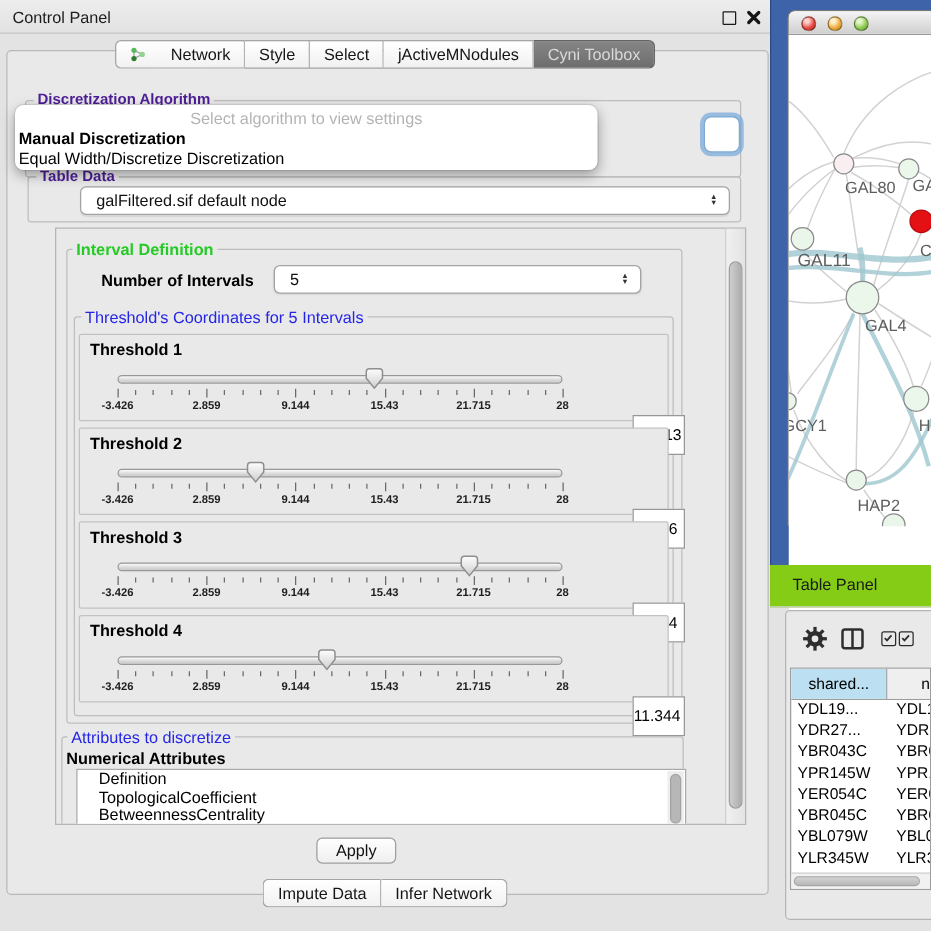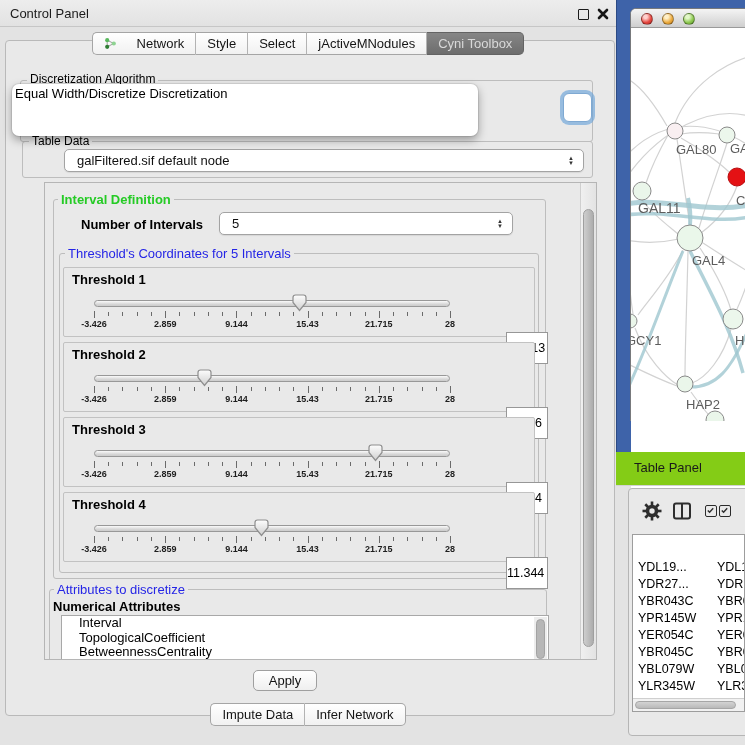--- a/index.html
+++ b/index.html
@@ -18,21 +18,21 @@
        background:linear-gradient(#ffffff,#f1f1f1);border-top:1px solid #a5a5a5;border-bottom:1px solid #a5a5a5;border-right:1px solid #b3b3b3;}
   .seg:first-child{border-left:1px solid #a5a5a5;border-radius:5px 0 0 5px;}
   .seg:last-child{border-radius:0 5px 5px 0;border-right:1px solid #a5a5a5;}
   .seg.active{background:linear-gradient(#868686,#6d6d6d);color:#d9d9d9;border-color:#636363;}
   .net-ico{width:13px;height:13px;}
 
   .outer-box{position:absolute;left:5px;top:40px;width:610px;height:676px;background:#e9e9e9;border:1px solid #b9b9b9;border-radius:4px;}
 
   .group{position:absolute;border:1px solid #bdbdbd;border-radius:3px;}
   .group-label{position:absolute;font-size:12px;font-weight:bold;background:#e9e9e9;padding:0 3px;z-index:2;color:#000;}
-  .group-label.plain{font-weight:normal;color:#000000;text-align:center;}
+  .group-label.plain{font-weight:bold;color:#4c1d95;text-align:center;}
   .green{color:#25cb25;font-weight:bold;font-size:13px;}
   .blue{color:#2525e6;font-weight:normal;font-size:13px;}
 
   .combo{position:absolute;background:#fff;border:1px solid #a3a3a3;border-radius:5px;font-size:13px;color:#101010;display:flex;align-items:center;box-shadow:0 1px 1px rgba(0,0,0,.08);}
   .combo .txt{padding-left:12px;flex:1;white-space:nowrap;overflow:hidden;}
   .combo .spin{font-size:6px;line-height:5px;color:#333;padding-right:9px;text-align:center;}
 
   .focus-frag{position:absolute;left:563px;top:93px;width:29px;height:29px;background:#fff;border:1px solid #7fa9d2;border-radius:6px;box-shadow:0 0 0 3px rgba(96,158,216,.6);z-index:5;}
 
   .popup{position:absolute;left:12px;top:84px;width:466px;height:52px;background:#fff;border-radius:7px;z-index:30;
@@ -139,20 +139,22 @@
     <div class="seg active">
       <span>Cyni Toolbox</span>
     </div>
   </div>
 
 <div class="group" style="left:20px;top:80px;width:573px;height:62px;"></div>
 <div class="group-label plain" style="left:27px;top:72px;">Discretization Algorithm</div>
 <div class="focus-frag"></div>
 
 <div class="popup">
+  <div class="hint">Select algorithm to view settings</div>
+  <div class="opt sel">Manual Discretization</div>
   <div class="opt">Equal Width/Discretize Discretization</div>
 </div>
 
 <div class="group" style="left:22px;top:141px;width:571px;height:37px;"></div>
 <div class="group-label plain" style="left:29px;top:134px;">Table Data</div>
 <div class="combo" style="left:64px;top:149px;width:520px;height:23px;">
   <div class="txt">galFiltered.sif default node</div>
   <div class="spin">▲<br>▼</div>
 </div>
 
@@ -377,21 +379,21 @@
         </div>
       </div>
       <div class="th-value">11.344</div>
     </div>
 
   <div class="group" style="left:4px;top:406px;width:498px;height:90px;"></div>
   <div class="group-label blue" style="left:9px;top:399px;">Attributes to discretize</div>
   <div class="lbl-bold" style="left:8px;top:416px;">Numerical Attributes</div>
   <div class="listbox" style="left:16px;top:432px;">
     <div id="attr-items">
-        <div class="list-item">Interval</div>
+        <div class="list-item">Definition</div>
         <div class="list-item">TopologicalCoefficient</div>
         <div class="list-item">BetweennessCentrality</div>
       </div>
     <div class="list-scroll">
         <div class="list-thumb"></div>
       </div>
   </div>
 </div>
 
 <div class="vscroll">
@@ -505,20 +507,24 @@
         <path d="M2 5 L4 7 L8 2.5" fill="none" stroke="#2e2e2e" stroke-width="1.6"></path>
       </svg>
     </div>
   <div class="tb-ico chk chk2">
       <svg viewBox="0 0 10 10" width="9" height="9">
         <path d="M2 5 L4 7 L8 2.5" fill="none" stroke="#2e2e2e" stroke-width="1.6"></path>
       </svg>
     </div>
 </div>
 <div class="tp-table">
+  <div class="tp-head">
+    <div class="h0">shared...</div>
+    <div class="h1">n</div>
+  </div>
   <div class="tp-rows" id="tp-rows">
       <div class="tp-row">
         <div class="tp-cell c0">YDL19...</div>
         <div class="tp-cell c1">YDL1</div>
       </div>
       <div class="tp-row">
         <div class="tp-cell c0">YDR27...</div>
         <div class="tp-cell c1">YDR2</div>
       </div>
       <div class="tp-row">

